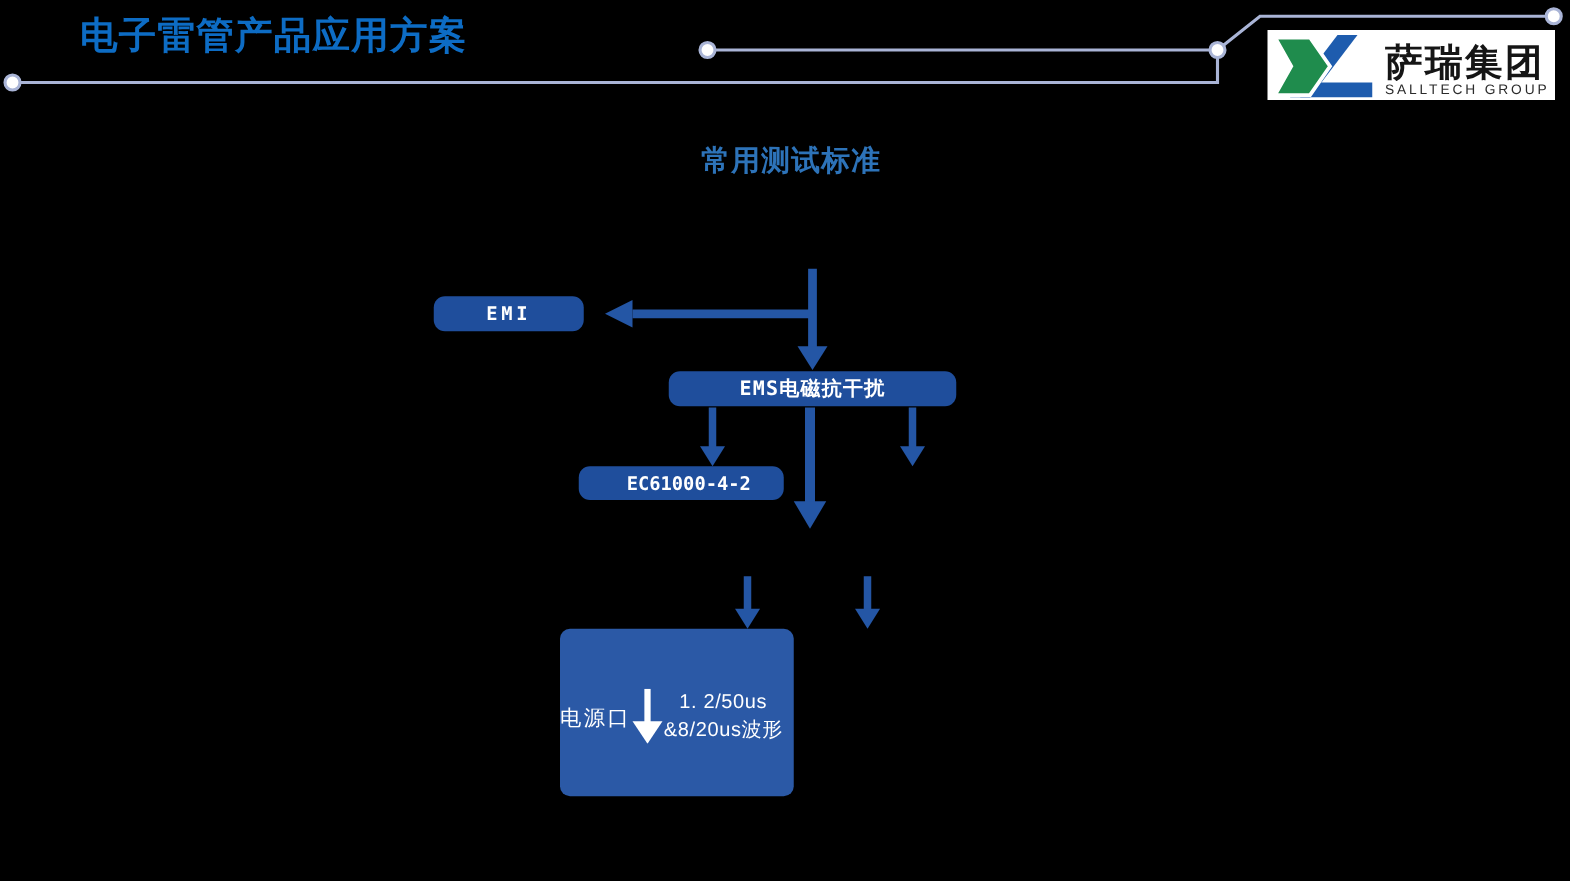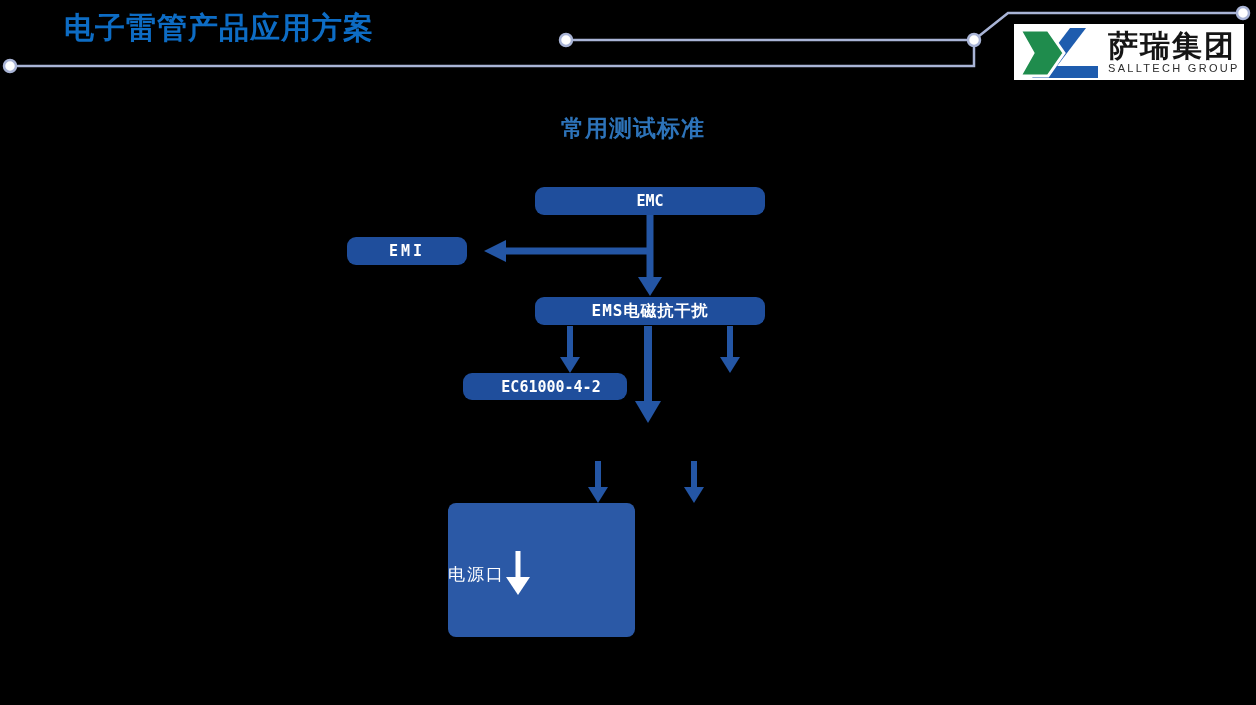--- a/index.html
+++ b/index.html
@@ -3,21 +3,21 @@
 <meta charset="utf-8">
 <style>
   html,body{margin:0;padding:0;background:#ffffff;}
   .slide{position:relative;width:1256px;height:705px;background:#000000;overflow:hidden;
          font-family:"Liberation Sans",sans-serif;}
 
   
   .deco-svg{position:absolute;left:0;top:0;z-index:0;}
   .page-title{position:absolute;left:64px;top:8px;margin:0;z-index:2;
               font-size:30px;font-weight:bold;color:#0d6cc4;letter-spacing:1px;}
-  .logo{position:absolute;left:1014px;top:24px;z-index:2;display:flex;align-items:center;background:#fff;padding:2px 4px;}
+  .logo{position:absolute;left:1014px;top:24px;z-index:2;display:flex;align-items:flex-end;background:#fff;padding:2px 4px;}
   .logo-icon{display:block;margin-top:2px;}
   .logo-text{margin-left:10px;}
   .logo-cn{font-size:30px;font-weight:bold;color:#151515;letter-spacing:2px;line-height:1.05;white-space:nowrap;}
   .logo-en{font-size:11px;color:#2b2b2b;letter-spacing:2.3px;margin-top:0;white-space:nowrap;}
 
   
   .section-title{position:absolute;left:5px;top:113px;width:1256px;margin:0;text-align:center;
                  font-size:23px;font-weight:600;color:#2d73b9;letter-spacing:1px;}
 
   
@@ -94,23 +94,20 @@
         <line x1="598" y1="461" x2="598" y2="489" stroke-width="6"></line>
         <polygon points="598,503 588,487 608,487" stroke="none"></polygon>
       </g>
       <g>
         <line x1="694" y1="461" x2="694" y2="489" stroke-width="6"></line>
         <polygon points="694,503 684,487 704,487" stroke="none"></polygon>
       </g>
     </g>
   </svg>
 
-  <div class="node" style="left:535px;top:187px;width:230px;height:28px;">
-    <span>EMC</span>
-  </div>
 
   <div class="node" style="left:347px;top:237px;width:120px;height:28px;letter-spacing:3px;">
     <span>EMI</span>
   </div>
 
   <div class="node node-cjk" style="left:535px;top:297px;width:230px;height:28px;">
     <span>EMS电磁抗干扰</span>
   </div>
 
   <div class="node" style="left:463px;top:373px;width:152px;height:27px;padding-left:12px;">
@@ -118,16 +115,20 @@
   </div>
 
 
 
   <div class="panel" style="left:448px;top:503px;width:187px;height:134px;">
     <div class="panel-title">电源口</div>
     <svg class="white-arrow" width="26" height="44" viewBox="0 0 26 44">
       <rect x="10.5" y="0" width="5" height="28" fill="#ffffff"></rect>
       <polygon points="13,44 1,26 25,26" fill="#ffffff"></polygon>
     </svg>
+    <div class="panel-text mt6">
+      <div>1. 2/50us</div>
+      <div>&amp;8/20us波形</div>
+    </div>
   </div>
 
 
 </div>
 
 </body></html>

